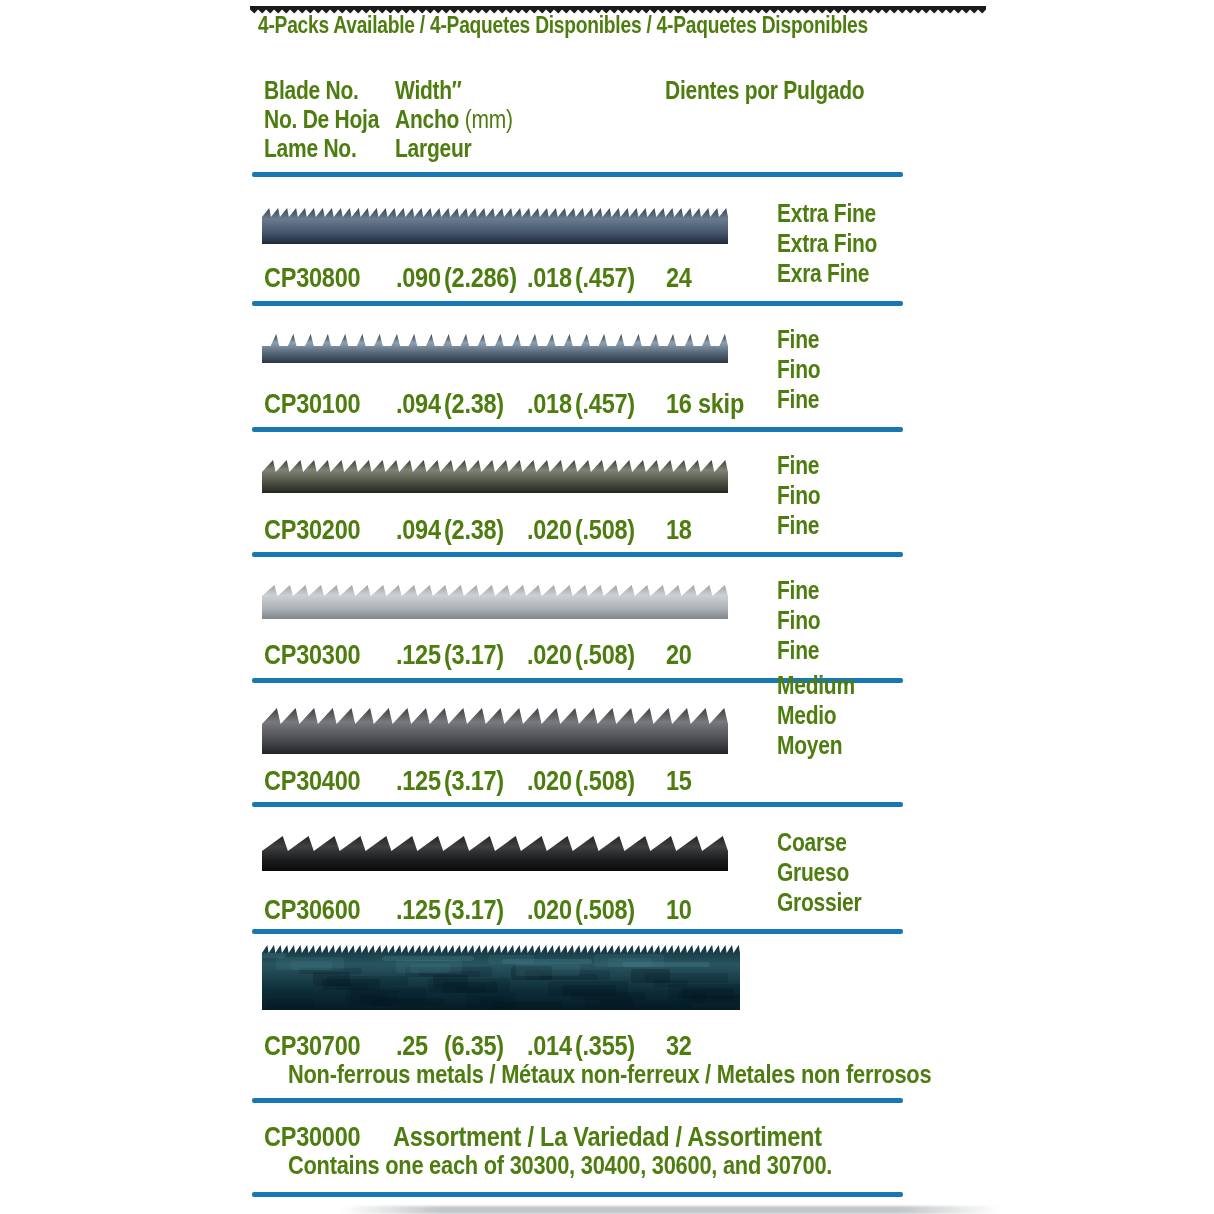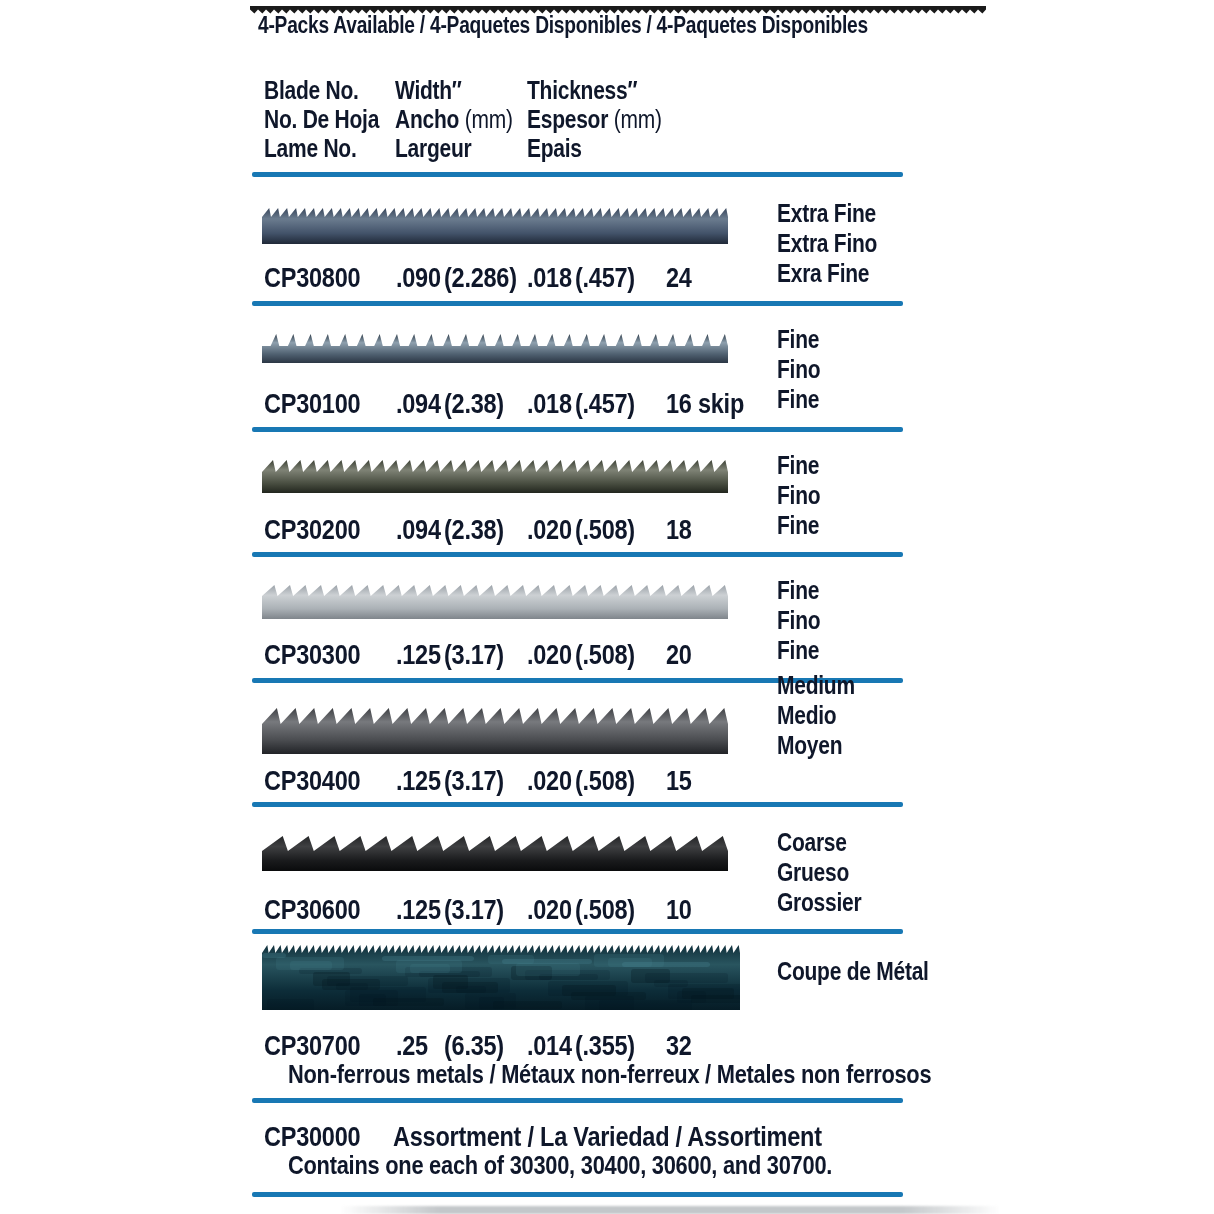--- a/index.html
+++ b/index.html
@@ -1,18 +1,18 @@
 <!DOCTYPE html>
 <html><head>
 <meta charset="utf-8">
 <style>
   html,body{margin:0;padding:0;background:#ffffff;}
   .sheet{
     position:relative;width:1214px;height:1214px;background:#ffffff;
-    font-family:"Liberation Sans","DejaVu Sans",sans-serif;color:#0f172a;overflow:hidden;
+    font-family:"Liberation Sans","DejaVu Sans",sans-serif;color:#4d7c0f;overflow:hidden;
   }
   .cond{display:inline-block;transform:scaleX(.84);transform-origin:0 0;white-space:nowrap;letter-spacing:-.3px;}
   .divider{position:absolute;left:252px;width:651px;height:5px;background:#1878b4;border-radius:2px;}
   .title{position:absolute;left:258px;top:11px;font-size:24px;font-weight:700;}
   .title .cond{transform:scaleX(.80);}
   .hcol{position:absolute;top:76px;font-size:25px;font-weight:700;line-height:29px;}
   .hlight{font-weight:400;}
   .top-strip{position:absolute;left:250px;top:0;width:736px;height:8px;}
   .blade{position:absolute;line-height:0;}
   .grade{position:absolute;left:777px;font-size:25px;font-weight:700;line-height:30px;}
@@ -42,26 +42,22 @@
   <div class="hcol" style="left:264px">
     <div><span class="cond">Blade No.</span></div>
     <div><span class="cond">No. De Hoja</span></div>
     <div><span class="cond">Lame No.</span></div>
   </div>
   <div class="hcol" style="left:395px">
     <div><span class="cond">Width″</span></div>
     <div><span class="cond"><span>Ancho</span> <span class="hlight">(mm)</span></span></div>
     <div><span class="cond">Largeur</span></div>
   </div>
-  <div class="hcol" style="left:527px">
-    <div><span class="cond">Thickness″</span></div>
-    <div><span class="cond"><span>Espesor</span> <span class="hlight">(mm)</span></span></div>
-    <div><span class="cond">Epais</span></div>
-  </div>
   <div class="hcol" style="left:665px">
+    <div><span class="cond">Dientes por Pulgado</span></div>
   </div>
 
   <div class="divider" style="top:172px"></div>
 
   <div>
     <div class="blade" style="left:262px;top:208px"><svg width="466" height="36" viewBox="0 0 466 36">
           <defs>
             <linearGradient id="bg0" x1="0" y1="0" x2="0" y2="1">
               <stop offset="0" stop-color="#37455a"></stop>
               <stop offset="0.3" stop-color="#6b7c8f"></stop>
@@ -279,21 +275,20 @@
           <rect x="88" y="42" width="76" height="15" rx="3" fill="#02141c" opacity="0.16"></rect>
           <rect x="171" y="30" width="35" height="14" rx="3" fill="#02141c" opacity="0.28"></rect>
           <rect x="254" y="18" width="64" height="13" rx="3" fill="#4d8a96" opacity="0.16"></rect>
           <rect x="337" y="55" width="93" height="12" rx="3" fill="#02141c" opacity="0.16"></rect>
           <rect x="420" y="43" width="52" height="11" rx="3" fill="#02141c" opacity="0.28"></rect>
           <rect x="65" y="31" width="81" height="10" rx="3" fill="#02141c" opacity="0.16"></rect>
           <rect x="148" y="19" width="40" height="9" rx="3" fill="#4d8a96" opacity="0.16"></rect>
           <rect x="231" y="56" width="69" height="8" rx="3" fill="#02141c" opacity="0.28"></rect>
         </svg></div>
     <div class="grade grade7" style="top:956px">
-      <div><span class="cond">Coupe de Métal</span></div>
     </div>
     <div class="specline" style="top:1030px">
       <span class="cond c-no">CP30700</span>
       <span class="cond c-win">.25</span>
       <span class="cond c-wmm">(6.35)</span>
       <span class="cond c-tin">.014</span>
       <span class="cond c-tmm">(.355)</span>
       <span class="cond c-tpi">32</span>
     </div>
     <div class="note" style="top:1059px">

